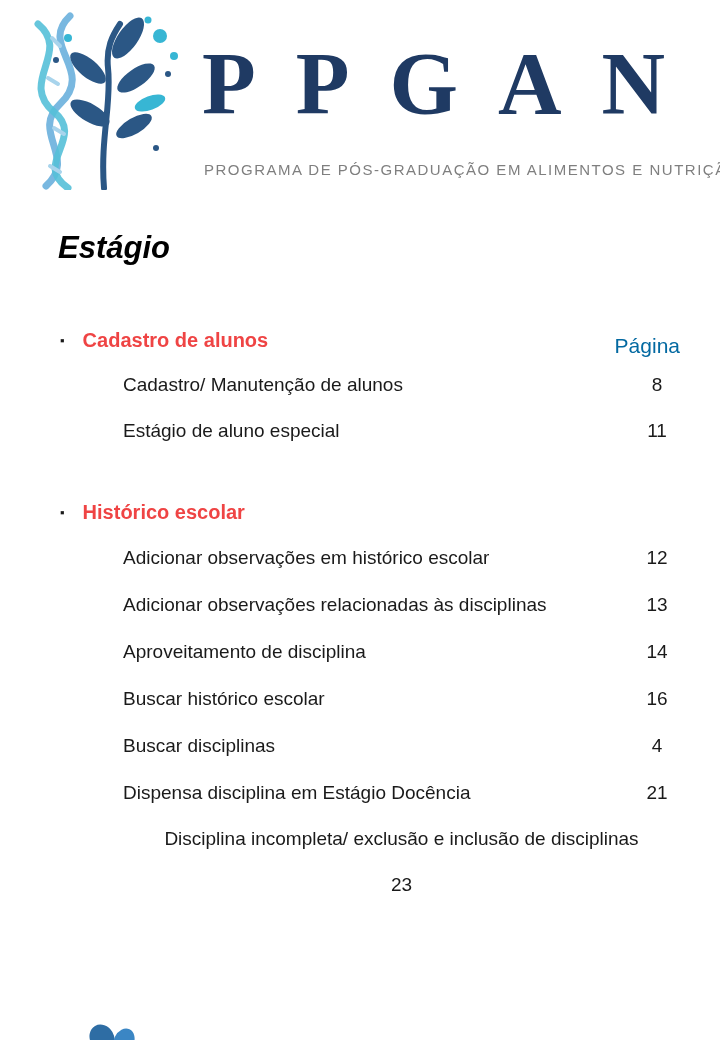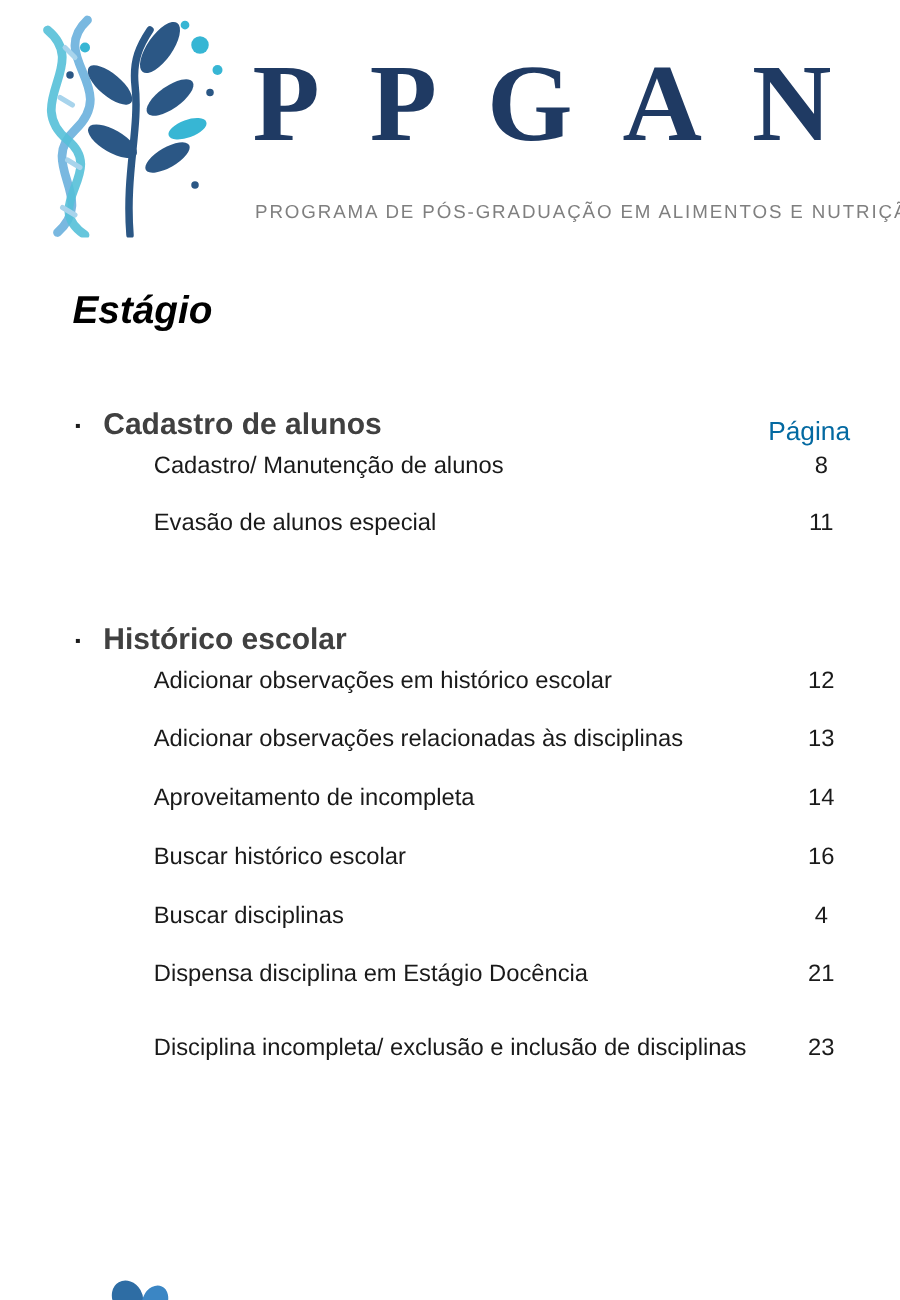--- a/index.html
+++ b/index.html
@@ -27,31 +27,31 @@
   
   .page-title{
     position:absolute;left:58px;top:230px;margin:0;
     font-size:31px;font-weight:bold;font-style:italic;color:#000;
   }
 
   
   .toc{position:absolute;top:318px;left:0;width:720px;}
   .sec-head{position:relative;height:44px;margin-left:60px;display:flex;align-items:center;}
   .bullet{font-size:13px;margin-right:18px;color:#1a1a1a;}
-  .sec-title{font-size:24px;font-weight:bold;color:#404040;}
+  .sec-title{font-size:20px;font-weight:bold;color:#ef4444;}
   .pagina{position:absolute;right:40px;top:16px;font-size:21px;color:#0369a1;}
   .row{
     height:46px;margin-left:123px;margin-right:40px;
-    display:flex;justify-content:space-between;align-items:flex-start;
+    display:flex;justify-content:space-between;align-items:center;
   }
   .sec2 .row{height:47px;gap:24px;}
   .lbl{font-size:19px;white-space:nowrap;color:#1a1a1a;}
   .num{flex:none;width:46px;text-align:center;font-size:19px;color:#1a1a1a;}
   .sec2{margin-top:36px;}
-  .row.last{margin-top:12px;}
+  .row.last{margin-top:12px;flex-direction:column;}
 
   .bottom-fragment{position:absolute;left:84px;top:1018px;}
 </style>
 </head>
 <body>
 
 <div class="page">
 
   <svg class="logo" width="195" height="182" viewBox="0 0 195 182" aria-hidden="true">
     <g fill="none" stroke-linecap="round">
@@ -92,40 +92,40 @@
       <div class="sec-head">
         <span class="bullet">▪</span>
         <span class="sec-title">Cadastro de alunos</span>
         <span class="pagina">Página</span>
       </div>
       <div class="row">
         <span class="lbl">Cadastro/ Manutenção de alunos</span>
         <span class="num">8</span>
       </div>
       <div class="row">
-        <span class="lbl">Evasão de alunos especial</span>
+        <span class="lbl">Estágio de aluno especial</span>
         <span class="num">11</span>
       </div>
     </div>
 
     <div class="sec sec2">
       <div class="sec-head">
         <span class="bullet">▪</span>
         <span class="sec-title">Histórico escolar</span>
       </div>
       <div class="row">
         <span class="lbl">Adicionar observações em histórico escolar</span>
         <span class="num">12</span>
       </div>
       <div class="row">
         <span class="lbl">Adicionar observações relacionadas às disciplinas</span>
         <span class="num">13</span>
       </div>
       <div class="row">
-        <span class="lbl">Aproveitamento de incompleta</span>
+        <span class="lbl">Aproveitamento de disciplina</span>
         <span class="num">14</span>
       </div>
       <div class="row">
         <span class="lbl">Buscar histórico escolar</span>
         <span class="num">16</span>
       </div>
       <div class="row">
         <span class="lbl">Buscar disciplinas</span>
         <span class="num">4</span>
       </div>

